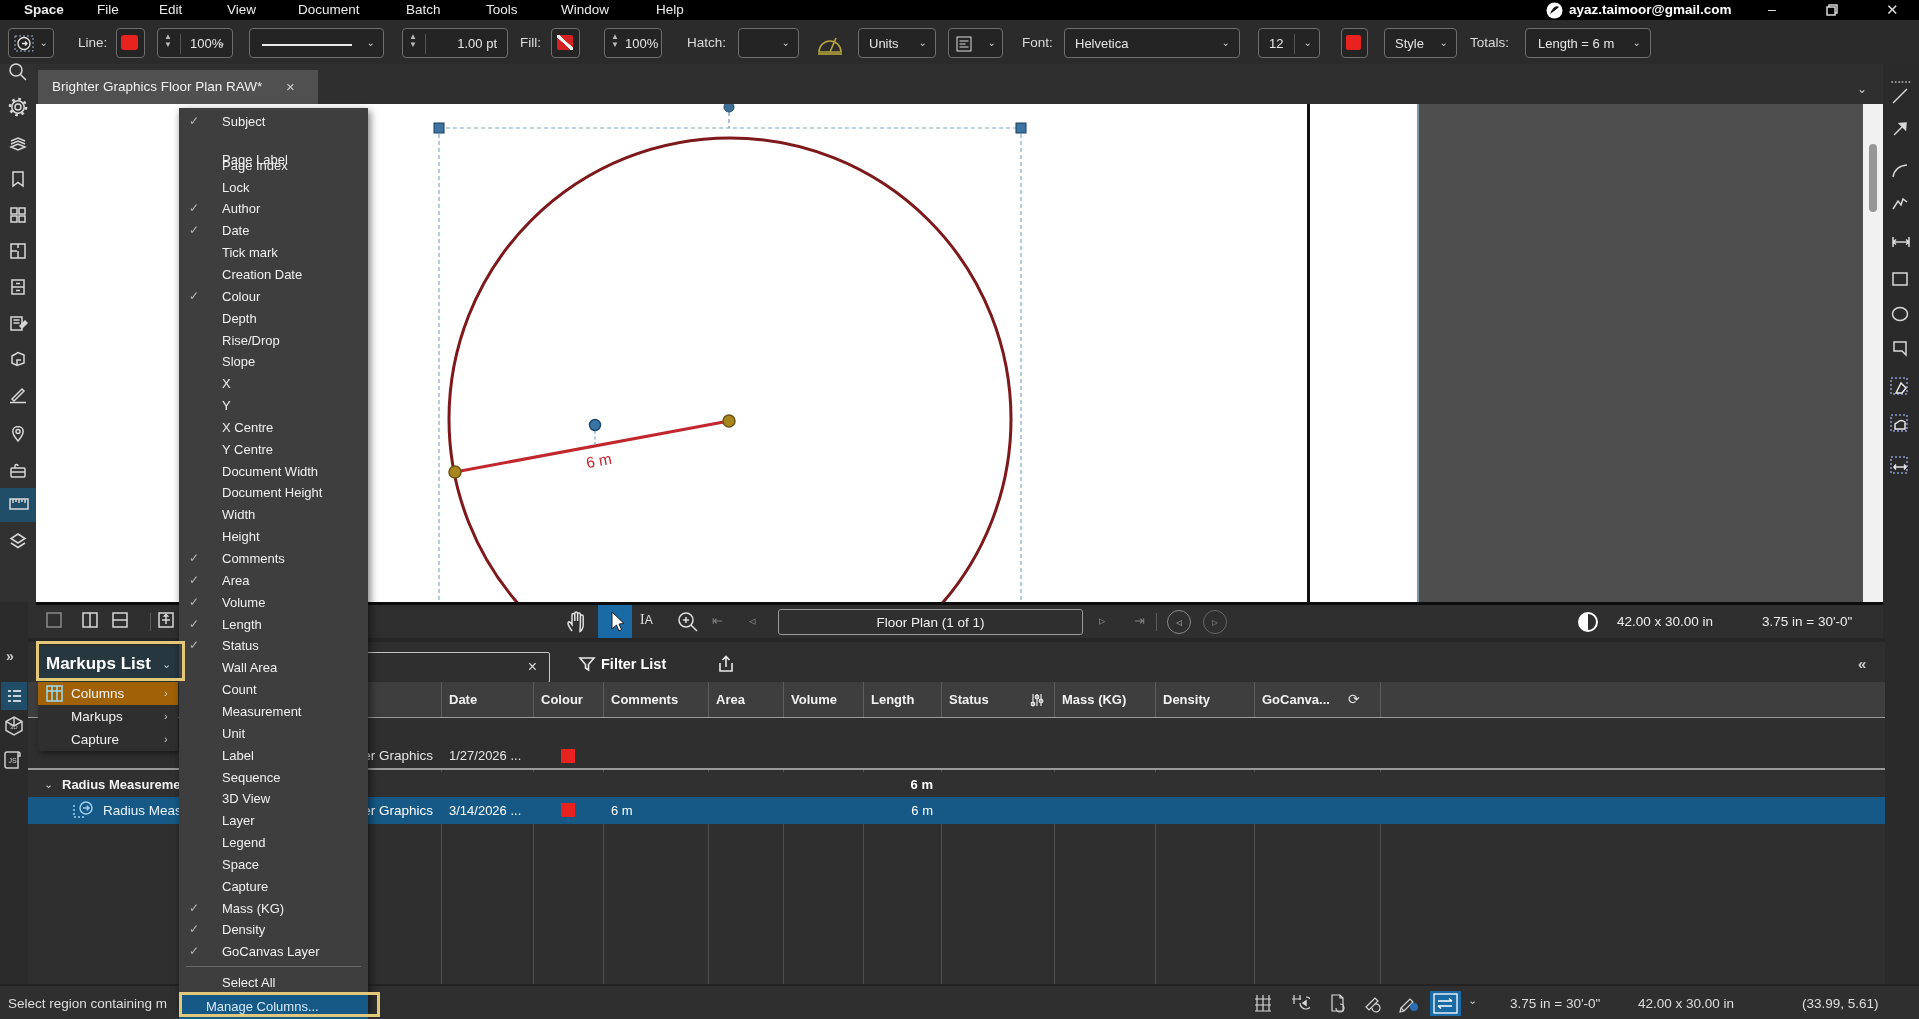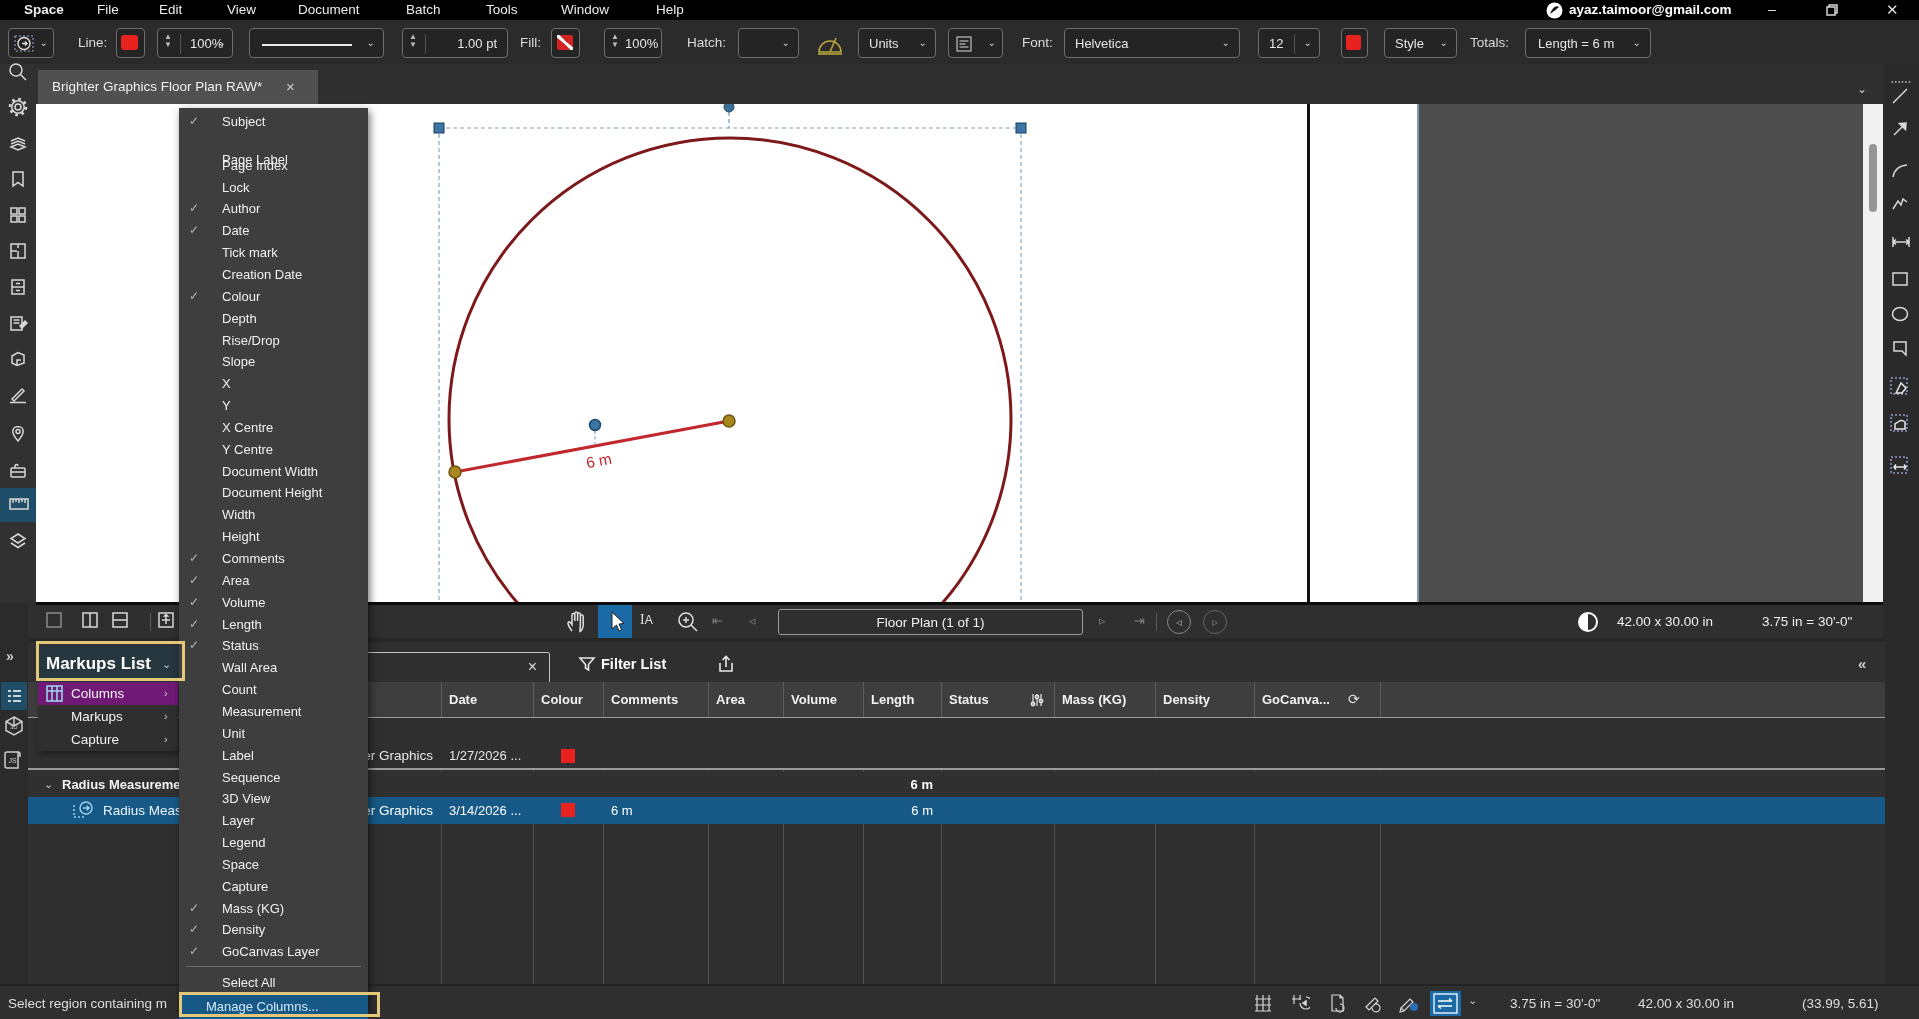--- a/index.html
+++ b/index.html
@@ -508,21 +508,21 @@
         <div style="position: absolute; left: 75px; top: 0px; height: 27px; line-height: 27px; color: rgb(234, 245, 255); font-size: 13.5px;">Radius Measurement</div>
         <div style="position: absolute; left: 243px; top: 1px; width: 162px; height: 25px; line-height: 25px; color: rgb(255, 255, 255); font-size: 13.5px; text-align: right;">Brighter Graphics</div>
         <div style="position: absolute; left: 421px; top: 0px; height: 27px; line-height: 27px; color: rgb(255, 255, 255); font-size: 13px;">3/14/2026 ...</div>
         <div style="position: absolute; left: 533px; top: 6px; width: 14px; height: 14px; background: rgb(232, 35, 31);"></div>
         <div style="position: absolute; left: 583px; top: 0px; height: 27px; line-height: 27px; color: rgb(255, 255, 255); font-size: 13px;">6 m</div>
         <div style="position: absolute; left: 835px; top: 0px; width: 70px; height: 27px; line-height: 27px; color: rgb(255, 255, 255); font-size: 13px; text-align: right;">6 m</div>
       </div>
     </div>
 
   <div class="abs submenu" id="submenu">
-      <div style="position: absolute; left: 0px; top: 0px; width: 140px; height: 23px; background: #701a75;">
+      <div style="position: absolute; left: 0px; top: 0px; width: 140px; height: 23px; background: #a16207;">
         <div style="position: absolute; left: 8px; top: 3px; width: 17px; height: 17px;">
           <svg width="17" height="17" viewBox="0 0 17 17" fill="none" stroke="#d8d8d8" stroke-width="1.5">
             <rect x="1" y="1" width="15" height="15" stroke="#9adcef"></rect>
             <path d="M6 1 v15 M11 1 v15 M1 6 h15" stroke="#9adcef"></path>
           </svg>
         </div>
         <div style="position: absolute; left: 33px; top: 0px; height: 23px; line-height: 23px; color: rgb(242, 242, 242); font-size: 13.5px;">Columns</div>
         <div style="position: absolute; left: 126px; top: 0px; height: 23px; line-height: 23px; color: rgb(204, 204, 204); font-size: 11px;">›</div>
       </div>
       <div style="position: absolute; left: 0px; top: 23px; width: 140px; height: 23px;">

